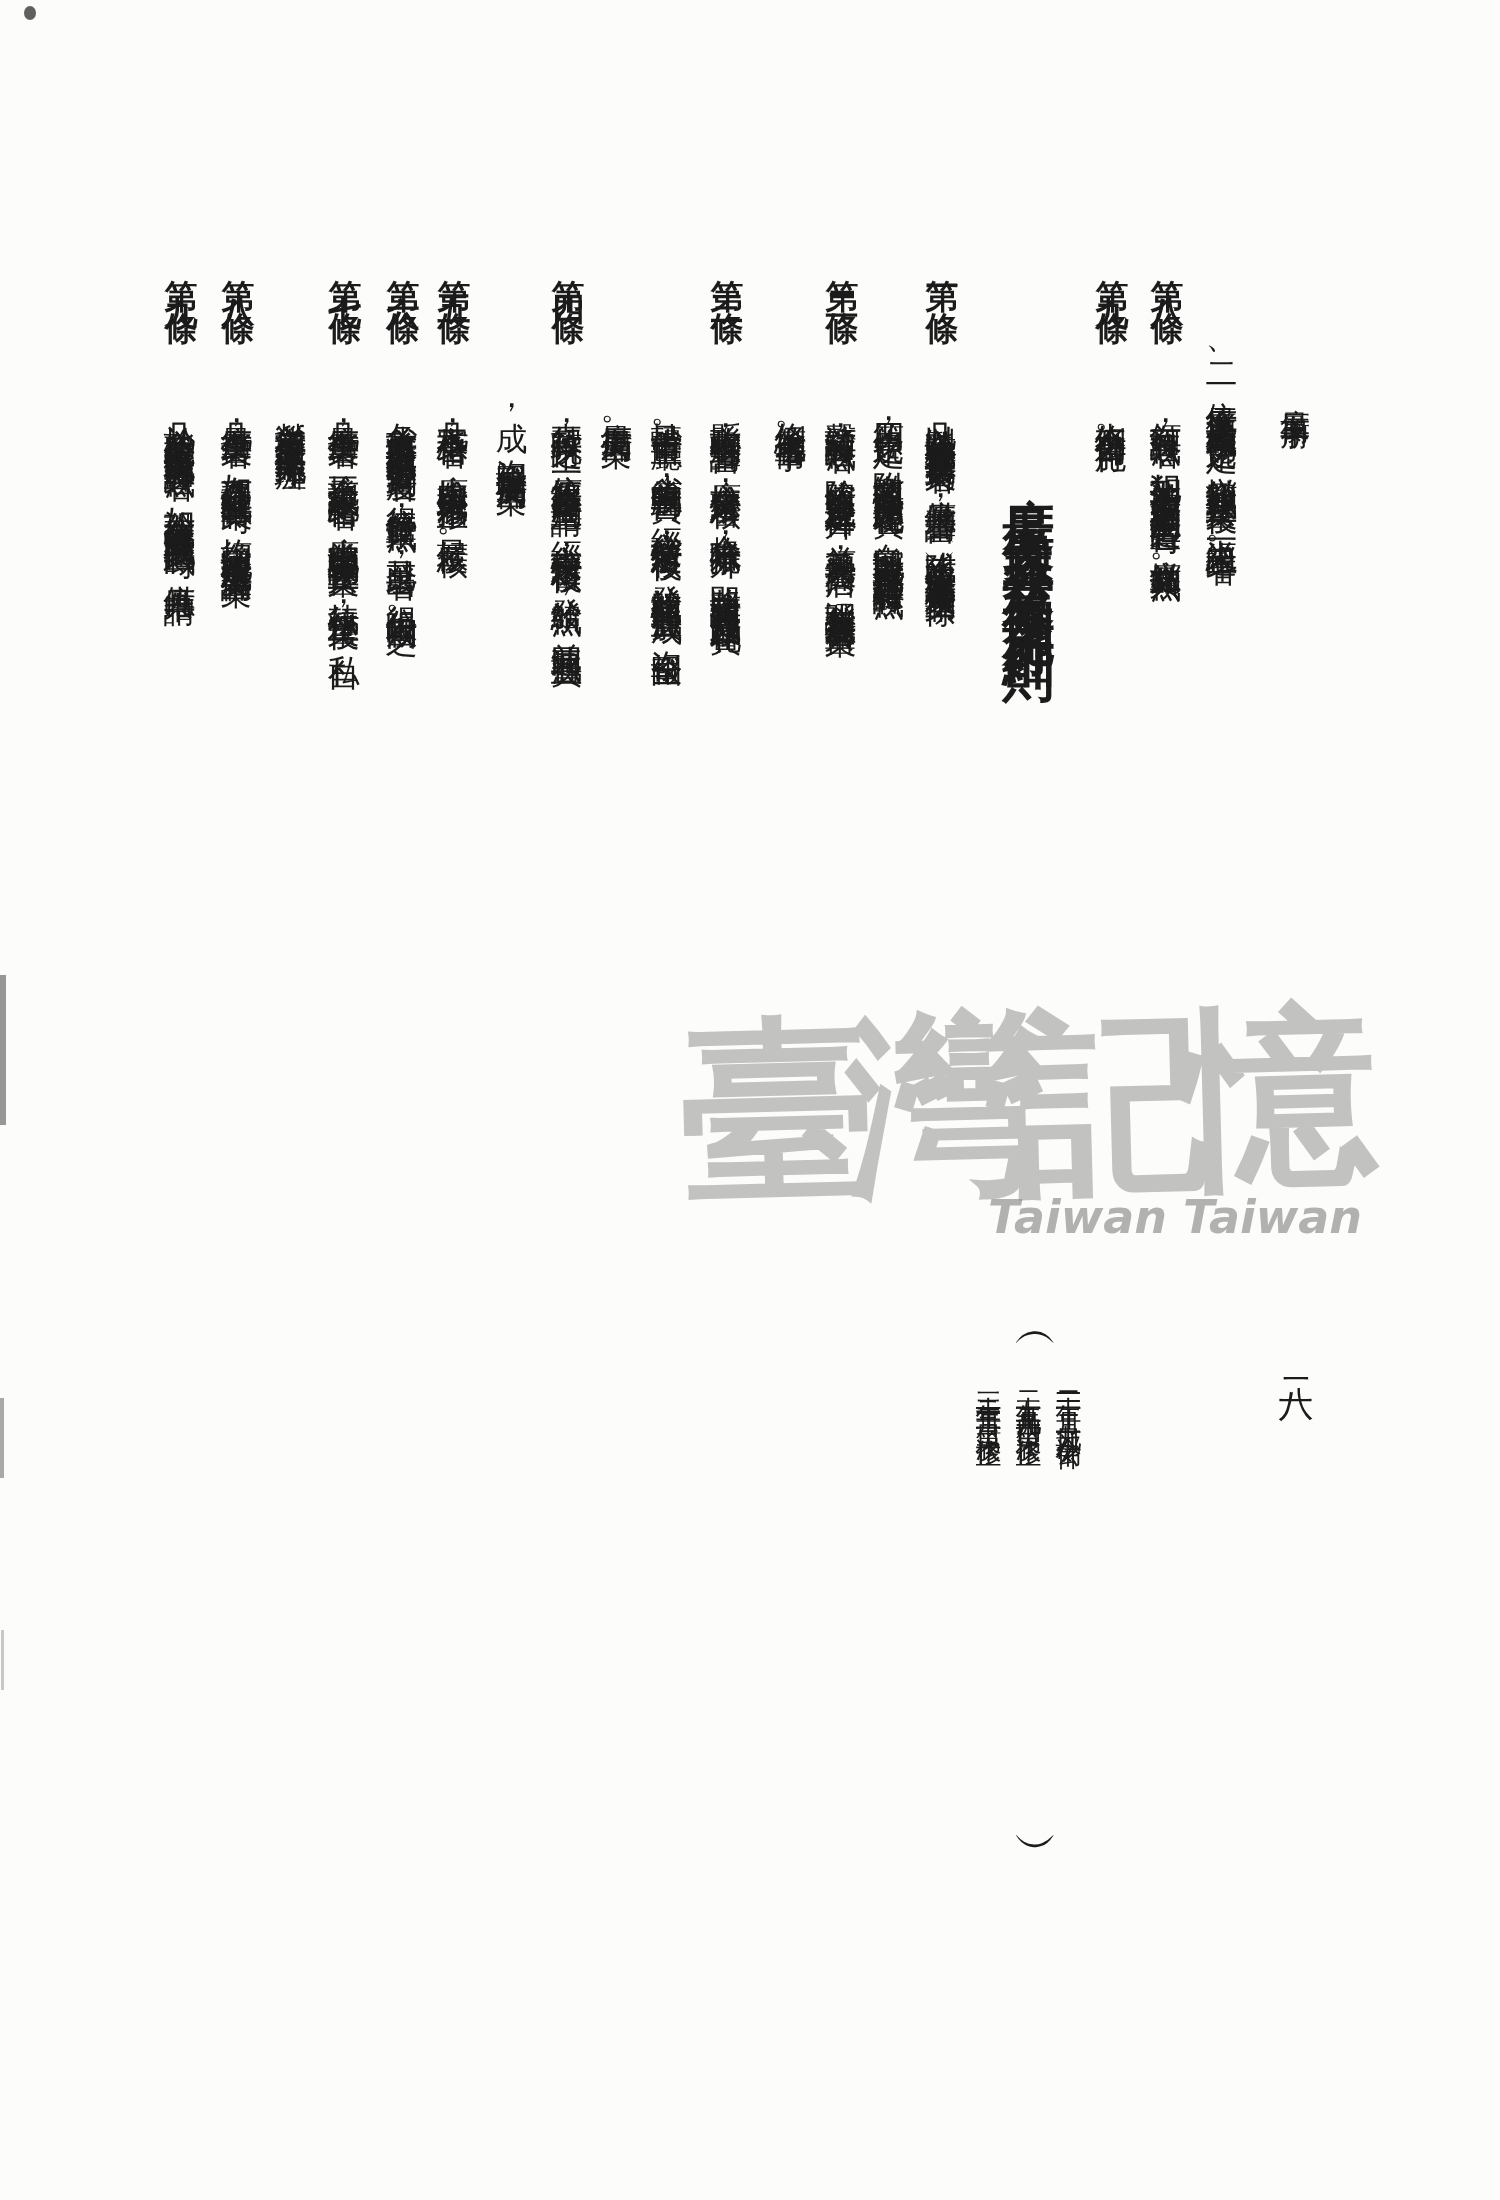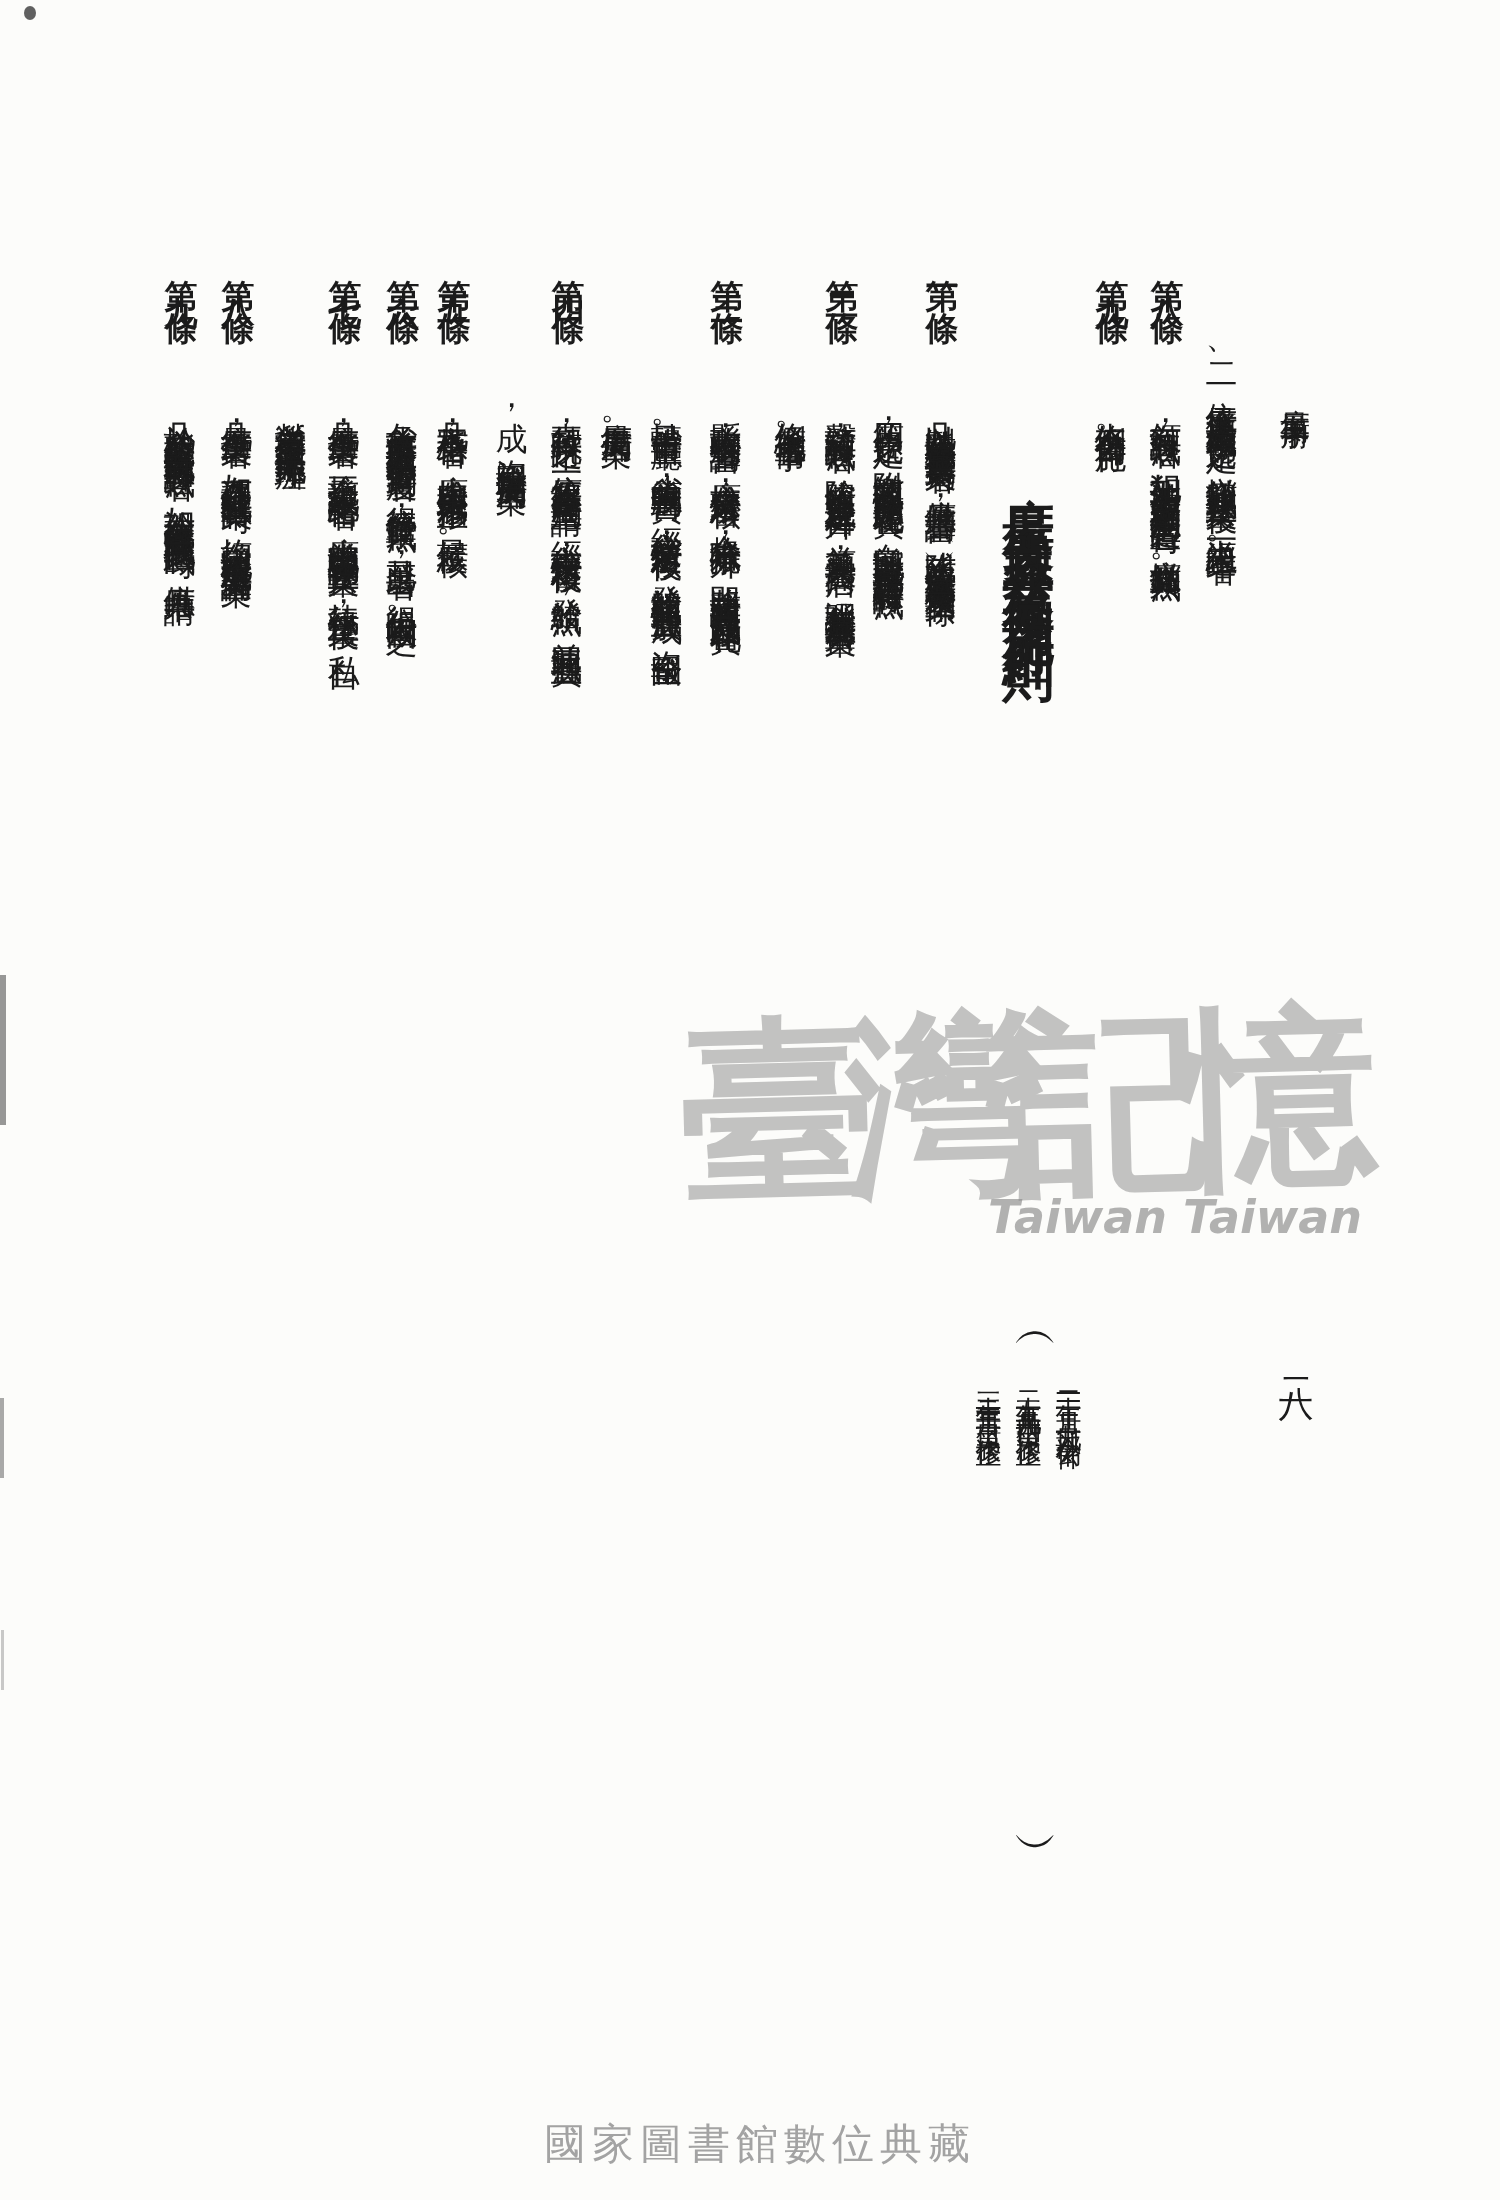--- a/index.html
+++ b/index.html
@@ -106,20 +106,19 @@
     <div class="vcol body-col" style="left:322px;top:397px;">凡度量衡營業者，抗不登記或登記不合格者，應由當地主管機關停止其營業，執行停止營業後，私自</div>
     <div class="vcol body-col" style="left:269px;top:397px;">營業者得援用度量衡法第十九條辦理。</div>
 
     <div class="vcol art-head" style="left:215px;top:253px;">第八條</div>
     <div class="vcol body-col" style="left:215px;top:397px;">凡度量衡營業者，如有遷移住址或暫時歇業時，均須向當地檢定所或分所聲請備案。</div>
 
     <div class="vcol art-head" style="left:158px;top:253px;">第九條</div>
     <div class="vcol body-col" style="left:158px;top:397px;">凡於檢定所或分所管轄區域內取得許可執照者，如設分店或分廠於本區域或其他區域時，應備具申請</div>
   </div>
 
-  <div class="footer-caption">國家圖書館數位典藏</div>
 
   <div class="artifact" style="left:24px;top:6px;width:12px;height:14px;border-radius:50%;opacity:.85;"></div>
   <div class="artifact" style="left:0;top:975px;width:6px;height:150px;opacity:.55;"></div>
   <div class="artifact" style="left:0;top:1398px;width:4px;height:80px;opacity:.45;"></div>
   <div class="artifact" style="left:1px;top:1630px;width:3px;height:60px;opacity:.35;background:#666;"></div>
 
 </div>
 
 </body></html>

